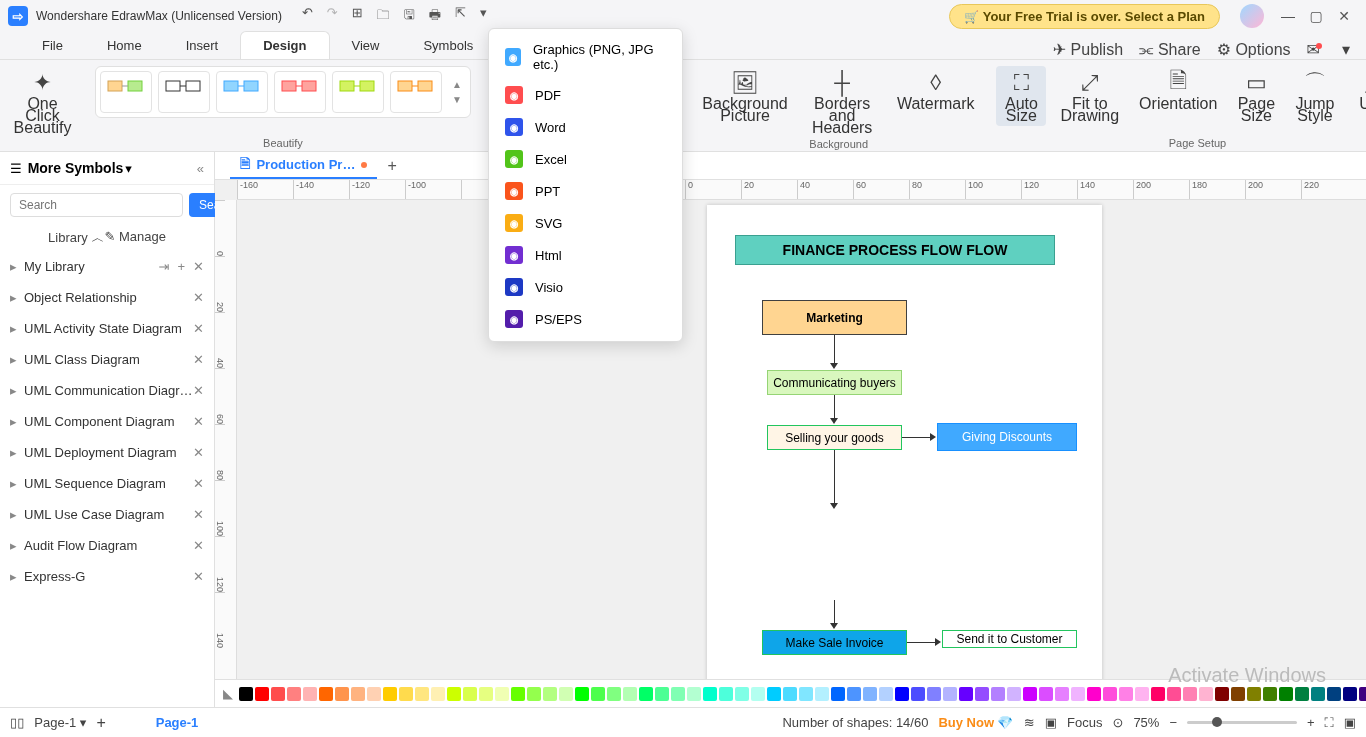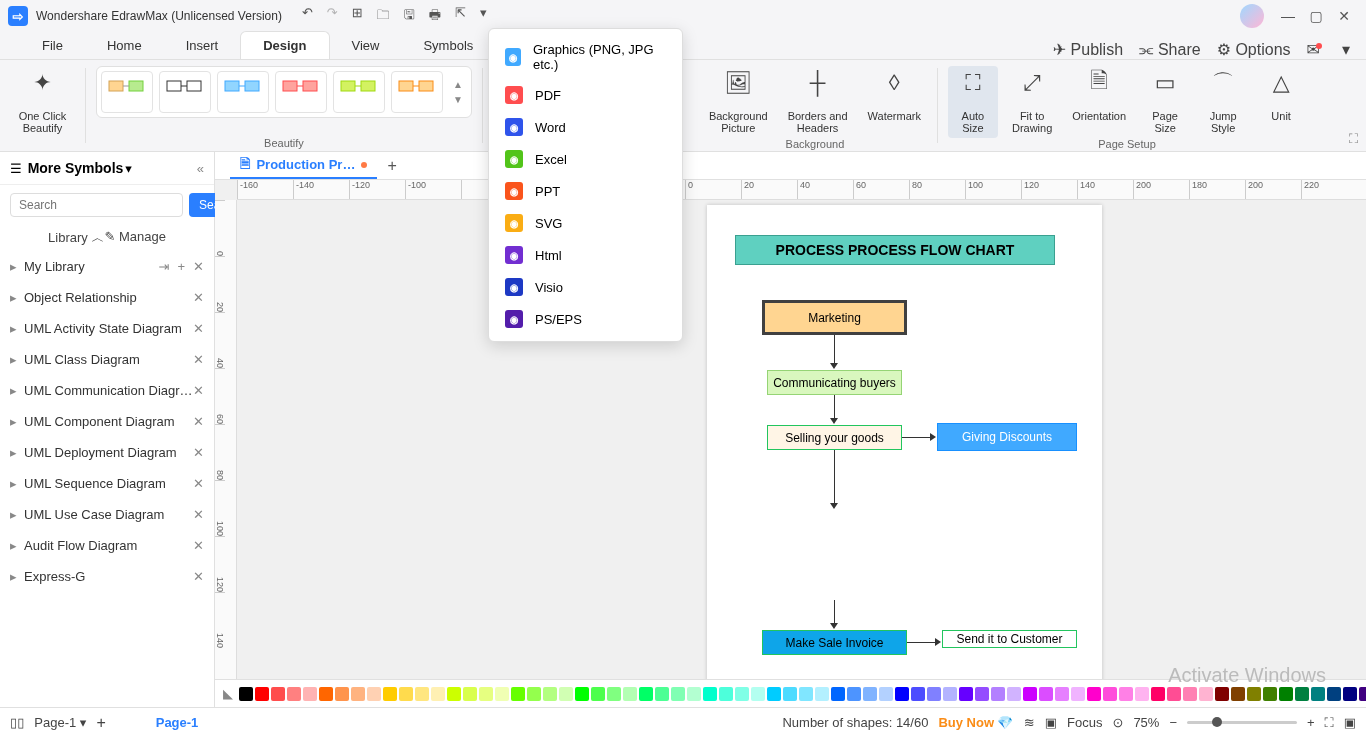--- a/index.html
+++ b/index.html
@@ -24,21 +24,21 @@
 .tabs-right span{cursor:pointer;font-size:16px;}
 .tabs-right .dot{width:6px;height:6px;background:#ff4d4f;border-radius:50%;display:inline-block;position:relative;top:-6px;left:-4px;}
 
 
 .ribbon { height:92px; background:#f5f5f7; display:flex; border-bottom:1px solid #e0e0e0; }
 .rib-group { display:flex; flex-direction:column; align-items:center; padding:6px 10px 0; }
 .rib-group .items { display:flex; gap:8px; align-items:flex-start; }
 .rib-btn { display:flex; flex-direction:column; align-items:center; padding:4px 6px; border-radius:4px; cursor:pointer; color:#333; min-width:50px; }
 .rib-btn.sel { background:#e0e6ee; }
 .rib-btn .ic { font-size:22px; height:26px; display:flex; align-items:center; justify-content:center; color:#444;}
-.rib-btn .lbl { font-size:11px; text-align:center; line-height:12px; margin-top:14px; }
+.rib-btn .lbl { font-size:16px; text-align:center; line-height:12px; margin-top:2px; }
 .rib-group .cap { font-size:11px; color:#666; margin-top:auto; padding-bottom:2px;}
 .rib-sep { width:1px; background:#e0e0e0; margin:8px 0;}
 .thumb-row { display:flex; gap:6px; padding:4px; background:#fff; border:1px solid #e0e0e0; border-radius:6px; }
 .thumb { width:52px; height:42px; border:1px solid #e3e3e3; border-radius:4px; background:#fff; display:flex; align-items:center; justify-content:center; cursor:pointer;}
 .thumb svg{width:40px;height:30px;}
 
 
 .doc-tabs { height:28px; background:#fff; border-bottom:1px solid #e0e0e0; display:flex; align-items:center; padding-left:230px; }
 .doc-tab { display:flex; align-items:center; gap:6px; padding:0 10px; height:100%; border-bottom:2px solid #2a7fff; color:#2a7fff; font-size:12px; cursor:pointer; font-weight:600;}
 .doc-tab .dot{width:6px;height:6px;border-radius:50%;background:#ff7a45;}
@@ -64,21 +64,21 @@
 .h-ruler{position:absolute;left:22px;right:0;top:0;height:20px;background:#fafafa;border-bottom:1px solid #ddd;display:flex;}
 .h-ruler .tick{flex:0 0 56px;border-left:1px solid #ccc;font-size:9px;color:#666;padding-left:2px;}
 .v-ruler{position:absolute;left:0;top:20px;bottom:0;width:22px;background:#fafafa;border-right:1px solid #ddd;}
 .v-ruler .tick{height:56px;border-top:1px solid #ccc;font-size:9px;color:#666;writing-mode:vertical-rl;text-align:right;padding-top:2px;}
 .canvas{position:absolute;left:22px;top:20px;right:0;bottom:0;background:#f0f0f0;}
 .page{position:absolute;left:470px;top:5px;width:395px;height:480px;background:#fff;box-shadow:0 0 4px rgba(0,0,0,.2);}
 
 
 .fc{position:absolute;font-size:12px;text-align:center;display:flex;align-items:center;justify-content:center;}
 .title-box{left:28px;top:30px;width:320px;height:30px;background:#5fd0c0;border:1px solid #3aa090;font-weight:bold;font-size:14px;}
-.box-orange{background:#ffd591;border:3px solid #404040;}
+.box-orange{background:#ffd591;border:1px solid #404040;font-weight:bold;}
 .box-green{background:#d9f7be;border:1px solid #95d475;}
 .box-blue{background:#40a9ff;border:1px solid #1890ff;color:#fff;}
 .box-plain{background:#fff;border:1px solid #22c55e;}
 .diamond{width:120px;height:80px;left:67px;top:320px;}
 .diamond .inner{width:85px;height:85px;background:#ffffb8;border:1px solid #d4d454;transform:rotate(45deg);}
 .diamond .txt{position:absolute;}
 .arrow{position:absolute;background:#333;}
 .arrow.v{width:1px;}
 .arrow.h{height:1px;}
 .arrow-head{position:absolute;width:0;height:0;border-left:4px solid transparent;border-right:4px solid transparent;border-top:6px solid #333;}
@@ -113,20 +113,21 @@
     <span>↶</span>
     <span style="opacity:.4">↷</span>
     <span>⊞</span>
     <span>🗀</span>
     <span>🖫</span>
     <span>🖶</span>
     <span>⇱</span>
     <span>▾</span>
   </div>
   <div class="title-spacer"></div>
+  <div class="trial-pill">🛒 <span>Your Free Trial is over. Select a Plan</span></div>
   <div class="avatar"></div>
   <div class="win-btn">—</div>
   <div class="win-btn">▢</div>
   <div class="win-btn">✕</div>
 </div>
 
 <div class="tabs">
   <div class="tab">File</div>
   <div class="tab">Home</div>
   <div class="tab">Insert</div>
@@ -375,21 +376,21 @@
       <div class="tick">20</div>
       <div class="tick">40</div>
       <div class="tick">60</div>
       <div class="tick">80</div>
       <div class="tick">100</div>
       <div class="tick">120</div>
       <div class="tick">140</div>
     </div>
   <div class="canvas">
     <div class="page">
-      <div class="fc title-box">PROCESS PROCESS FLOW CHART</div>
+      <div class="fc title-box">FINANCE PROCESS FLOW FLOW</div>
       <div class="fc box-orange" style="left:55px;top:95px;width:145px;height:35px">Marketing</div>
       <div class="arrow v" style="left:127px;top:130px;height:30px"></div>
         <div class="arrow-head" style="left:123px;top:158px"></div>
       <div class="fc box-green" style="left:60px;top:165px;width:135px;height:25px">Communicating buyers</div>
       <div class="arrow v" style="left:127px;top:190px;height:25px"></div>
         <div class="arrow-head" style="left:123px;top:213px"></div>
       <div class="fc box-plain" style="left:60px;top:220px;width:135px;height:25px;background:#fff5e6">Selling your goods</div>
       <div class="arrow h" style="left:195px;top:232px;width:30px"></div>
         <div class="arrow-head r" style="left:223px;top:228px"></div>
       <div class="fc box-blue" style="left:230px;top:218px;width:140px;height:28px">Giving Discounts</div>

